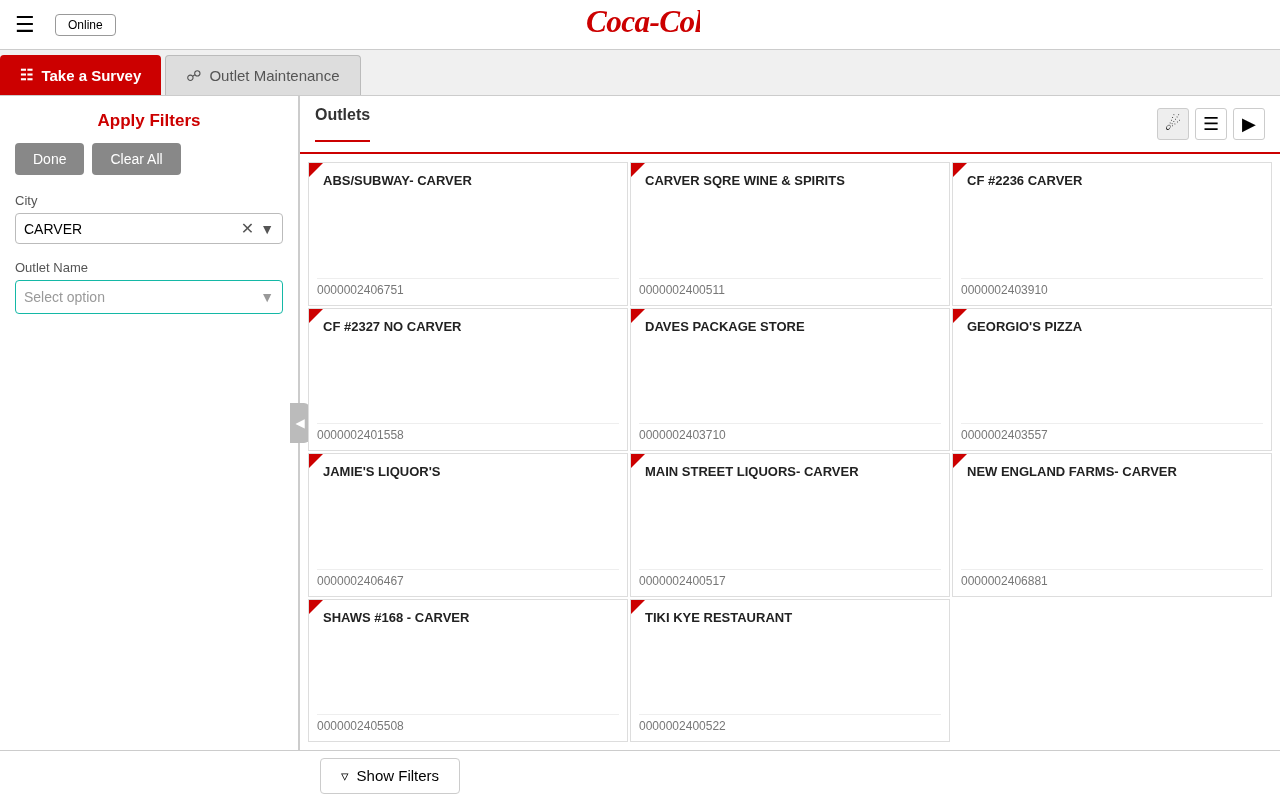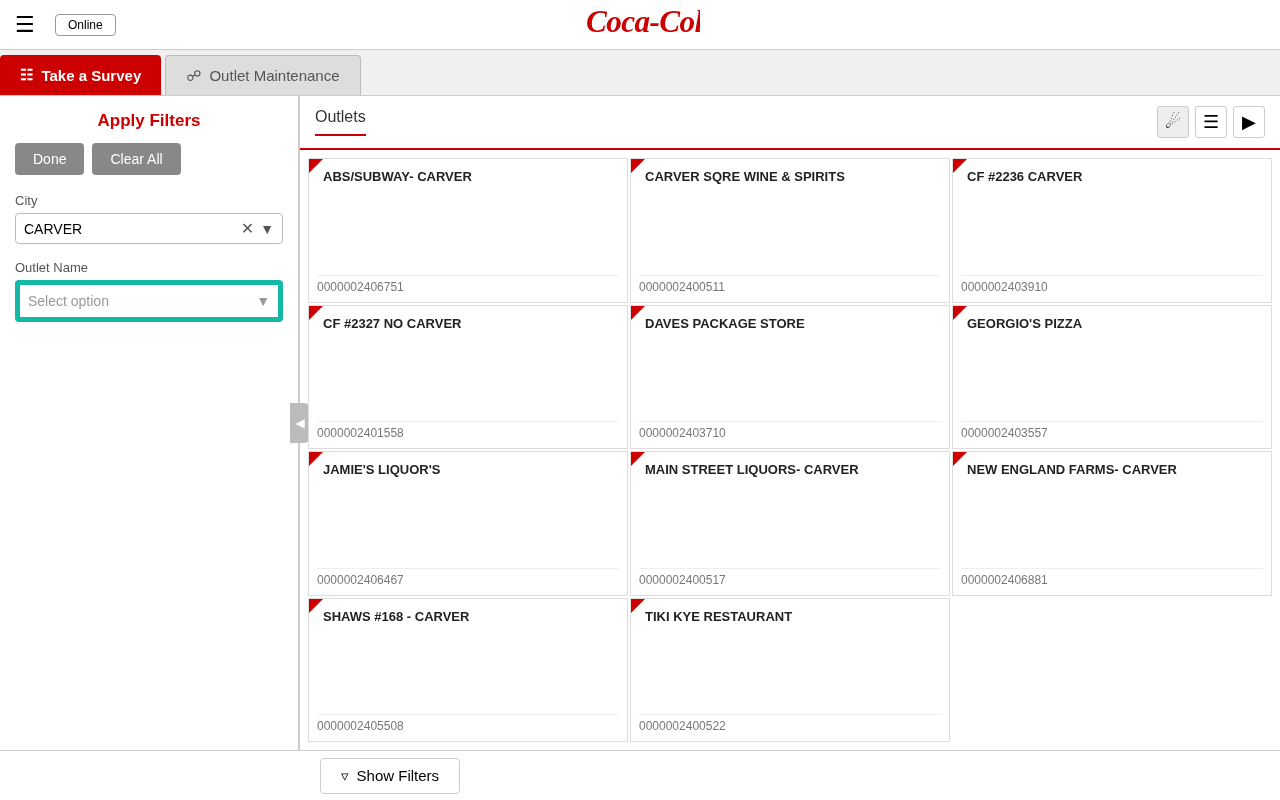--- a/index.html
+++ b/index.html
@@ -136,21 +136,21 @@
       color: #555;
       cursor: pointer;
       font-size: 16px;
       margin-right: 6px;
     }
     .city-filter .city-arrow {
       color: #555;
       cursor: pointer;
     }
     .outlet-select {
-      border: 5px solid #14b8a6;
+      border: 1px solid #14b8a6;
       border-radius: 4px;
       padding: 8px;
       font-size: 14px;
       color: #999;
       display: flex;
       align-items: center;
       justify-content: space-between;
       cursor: pointer;
     }
     .collapse-handle {
@@ -180,24 +180,24 @@
     }
     .outlets-header {
       display: flex;
       align-items: center;
       justify-content: space-between;
       padding: 10px 15px;
       border-bottom: 2px solid #c00;
     }
     .outlets-tab-label {
       font-size: 16px;
-      font-weight: normal;
+      font-weight: bold;
       color: #333;
       border-bottom: 2px solid #c00;
-      padding-bottom: 8px;
+      padding-bottom: 16px;
     }
     .view-toggles {
       display: flex;
       gap: 6px;
       align-items: center;
     }
     .view-btn {
       width: 32px;
       height: 32px;
       display: flex;

